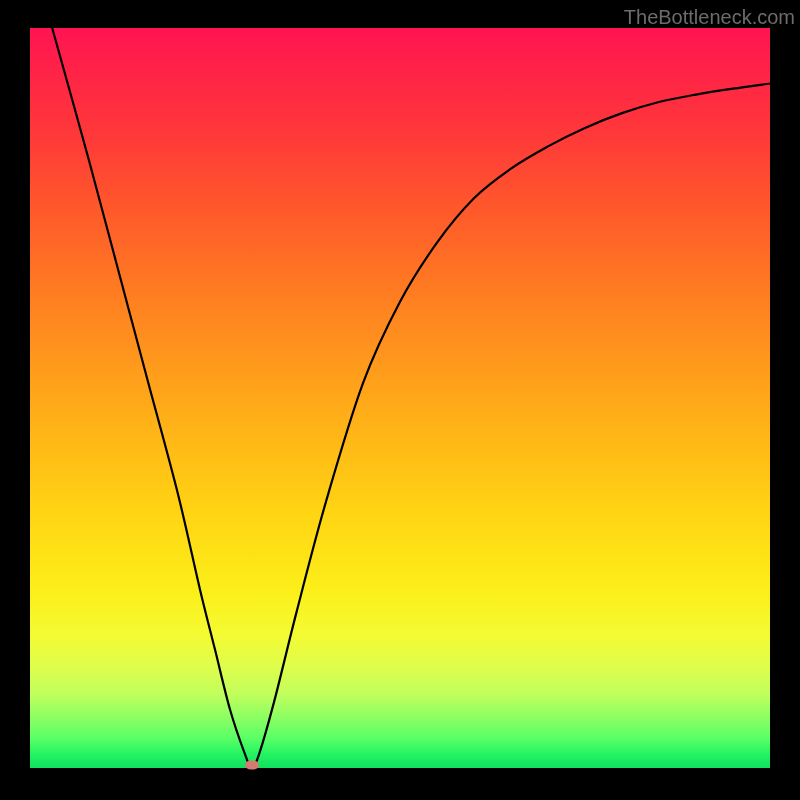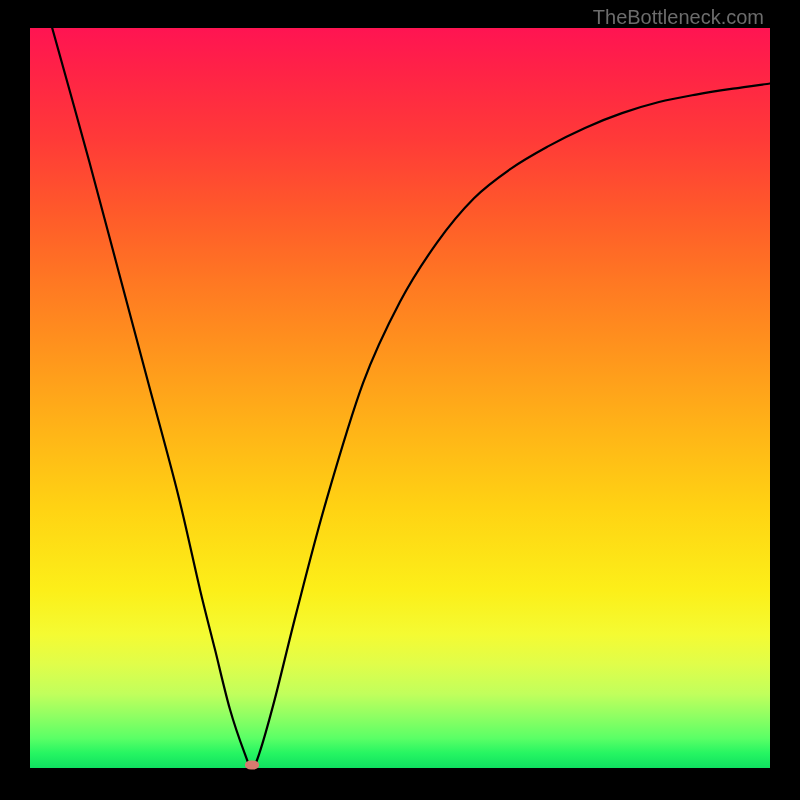--- a/index.html
+++ b/index.html
@@ -40,21 +40,21 @@
       #c1ff5c 90%,
       #8fff63 93%,
       #5aff66 96%,
       #26f562 98%,
       #0fe060 100%
     );
   }
   .watermark {
     position: absolute;
     top: 6px;
-    right: 36px;
+    right: 5px;
     color: #6c6c6c;
     font-size: 20px;
     z-index: 10;
   }
   svg.curve {
     position: absolute;
     inset: 0;
   }
   .minimum-marker {
     position: absolute;

